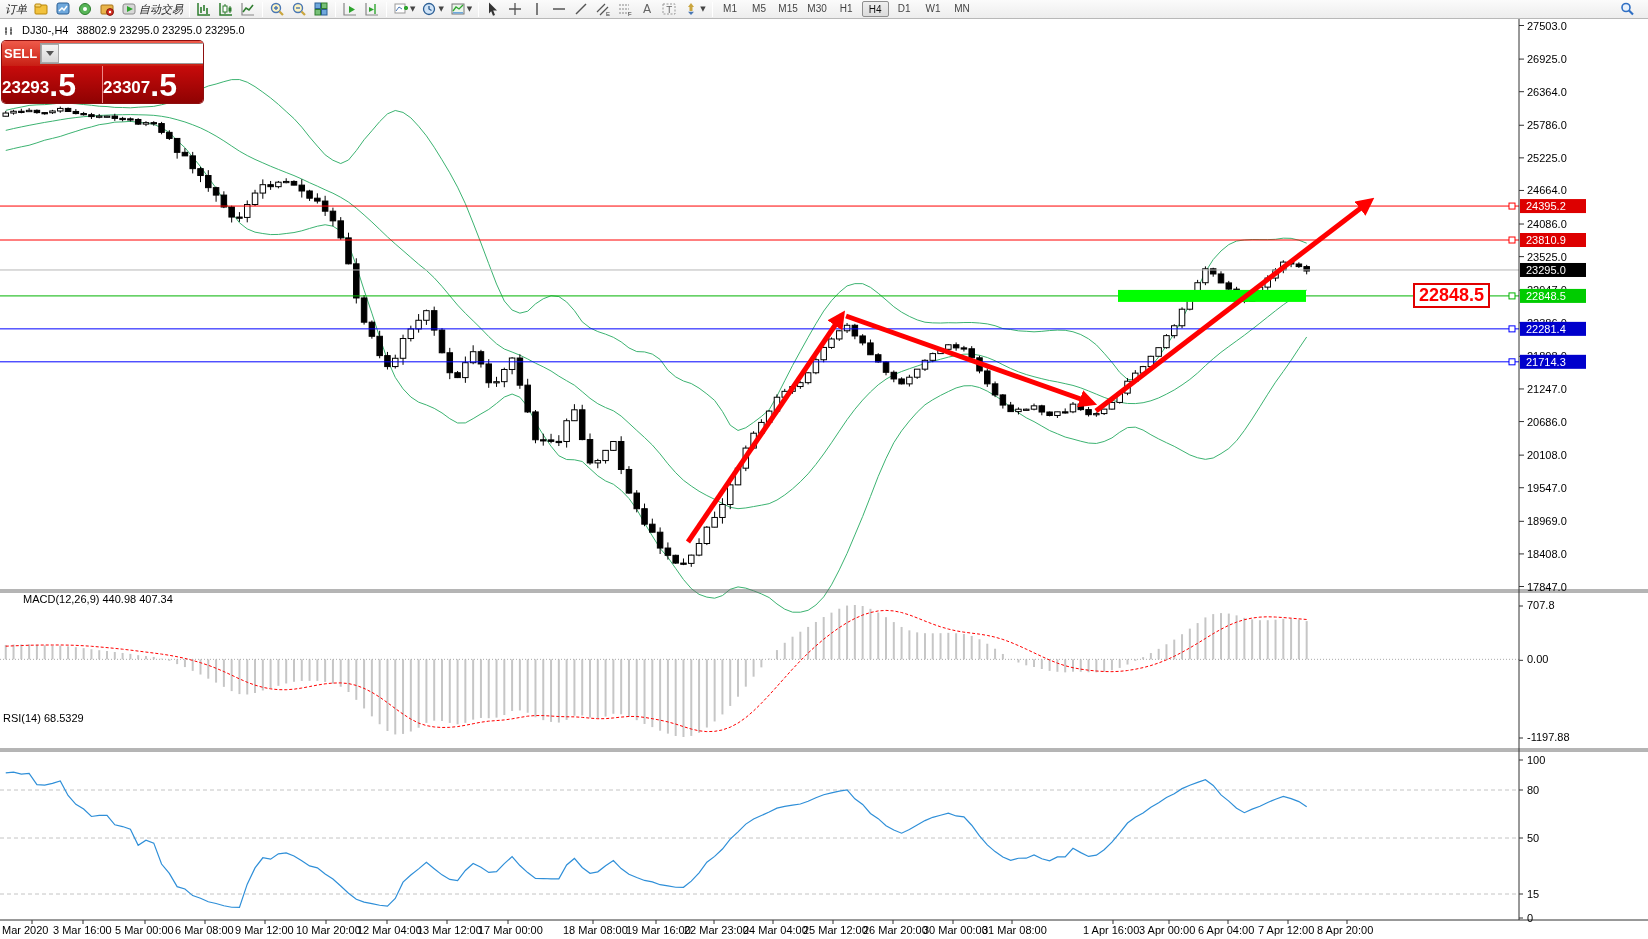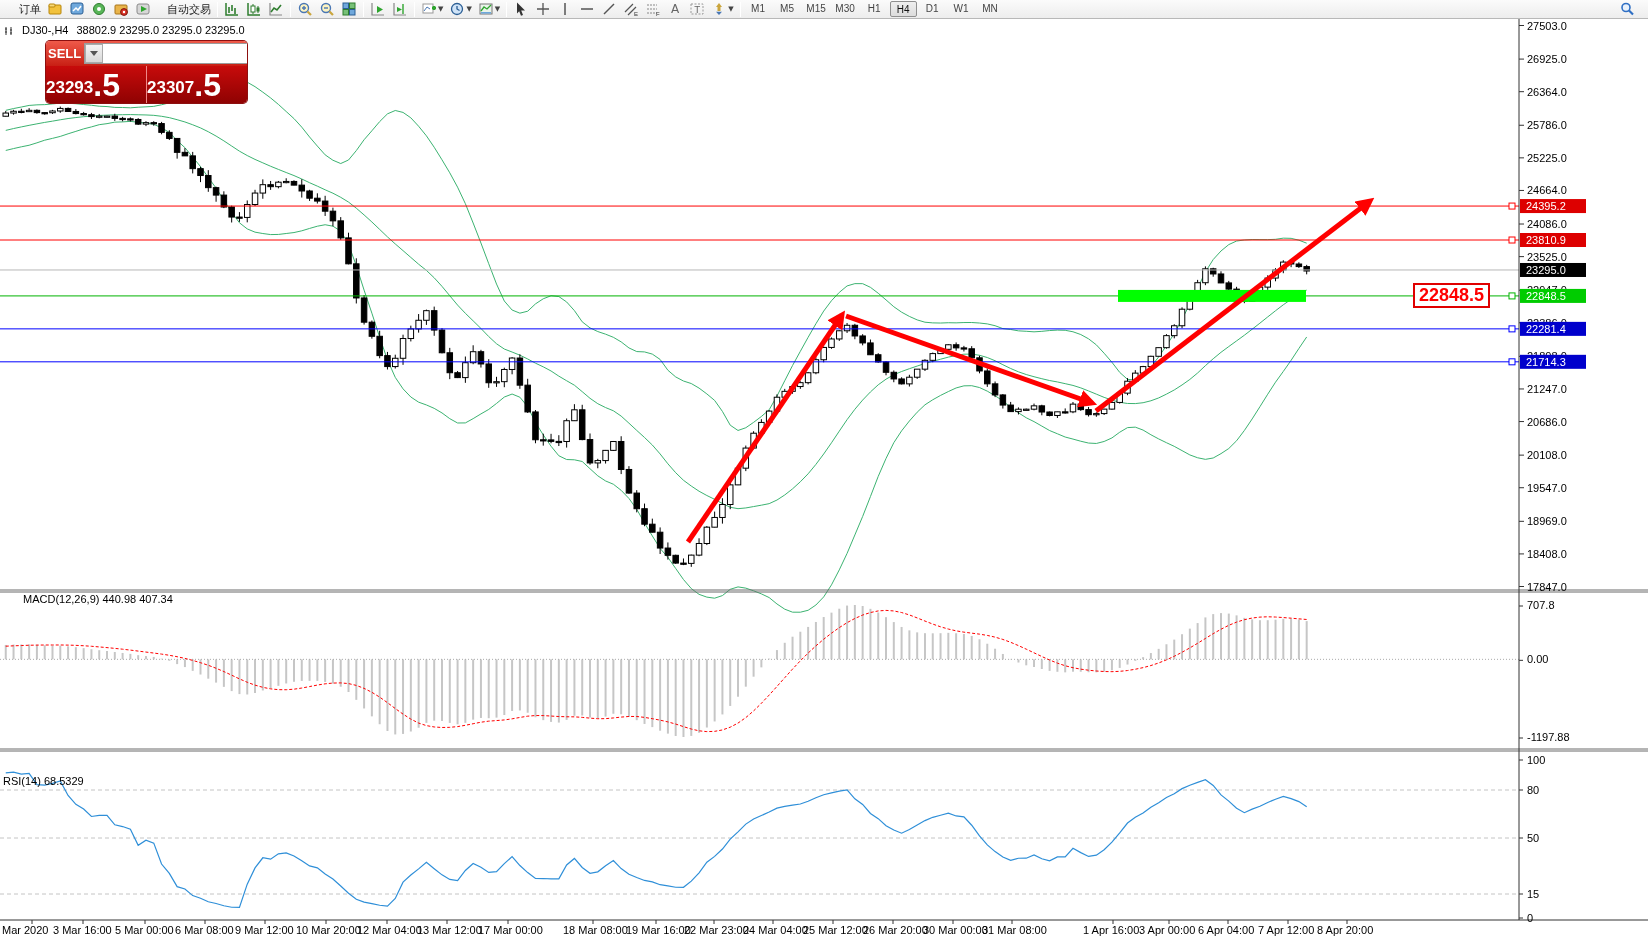--- a/index.html
+++ b/index.html
@@ -4,54 +4,54 @@
 <style>
   * { box-sizing: border-box; margin:0; padding:0; }
   html,body { width:1648px; height:939px; overflow:hidden; background:#fff;
     font-family:"Liberation Sans", sans-serif; }
   
   #toolbar { position:absolute; top:0; left:0; width:1648px; height:19px;
     background:linear-gradient(#fbfbfb,#ededed); border-bottom:1px solid #b8b8b8;
     display:flex; align-items:center; font-size:11px; color:#222; }
   .tb-sep { width:1px; height:15px; background:#bbb; border-right:1px solid #fff; margin:0 3px; }
   .tb-btn { height:17px; display:flex; align-items:center; padding:0 3px; cursor:default; }
-  .tb-label { margin-left:16px; white-space:nowrap; }
+  .tb-label { margin-left:2px; white-space:nowrap;font-style:italic; }
   .ic { width:16px; height:16px; display:block; }
   .dd { font-size:7px; color:#444; margin-left:1px; font-family:"DejaVu Sans",sans-serif; }
   .tf { width:27px; height:16px; text-align:center; line-height:15px; font-size:10px;
     font-weight:normal; color:#444; margin:0 1px; }
   .tf.active { background:linear-gradient(#efefef,#dcdcdc); border:1px solid #8f8f8f; border-radius:2px; color:#111; }
   #tb-search { margin-left:auto; margin-right:10px; }
   
   #chart-wrap { position:absolute; top:19px; left:0; width:1648px; height:920px; background:#fff; }
   #chart-svg { position:absolute; top:0; left:0; }
   #chart-header { position:absolute; top:5px; left:4px; display:flex; align-items:flex-end;
     gap:8px; font-size:11px; color:#000; }
   
   #trade-panel { position:absolute; top:22px; left:2px; width:201px; height:62px;
-    border-radius:4px; overflow:hidden; box-shadow:0 0 0 1px #8d0f0f;margin-left:44px; }
+    border-radius:4px; overflow:hidden; box-shadow:0 0 0 1px #8d0f0f; }
   #tp-row1 { height:25px; display:flex; align-items:center;
     background:linear-gradient(#ef5a4a,#c81f14); padding:0 2px; }
   .tp-btn { color:#fff; font-weight:bold; font-size:13px; width:42px; text-align:center; }
   #tp-vol { flex:1; height:21px; margin:0 3px; background:#fff; border:1px solid #9a9a9a;
     display:flex; align-items:stretch; }
   .spin { width:18px; background:linear-gradient(#f4f4f4,#d8d8d8); border:1px solid #aaa;
     display:flex; align-items:center; justify-content:center; }
   .tri-dn { width:0; height:0; border-left:4px solid transparent; border-right:4px solid transparent; border-top:5px solid #555; }
   #tp-vol input { flex:1; border:none; outline:none; text-align:right; font-size:13px; padding-right:5px;
     font-family:"Liberation Sans",sans-serif; }
   #tp-row2 { height:37px; display:flex; background:linear-gradient(#c70b0b,#8f0202); }
   .tp-price { flex:1; color:#fff; display:flex; align-items:flex-end; justify-content:flex-start;
     padding-bottom:3px; }
   .tp-price:first-child { border-right:1px solid #e88; }
   .p-main { font-size:17px; font-weight:bold; line-height:24px; }
   .p-big { font-size:32px; font-weight:bold; line-height:30px; }
   
   #macd-label,#rsi-label { position:absolute; left:3px; font-size:11px; color:#000; }
-  #macd-label { top:574px;margin-left:20px; } #rsi-label { top:756px; }
+  #macd-label { top:574px;margin-left:20px; } #rsi-label { top:693px; }
   #level-box { position:absolute; left:1413px; top:264px; width:77px; height:25px;
     border:2px solid #e00000; background:#fff; color:#f00; font-size:18px; font-weight:bold;
     text-align:center; line-height:21px; }
   #turning-point { position:absolute; left:1312px; top:297px; font-size:29px; font-weight:bold;
     color:#00dd00; letter-spacing:2px; text-shadow:2px 2px 0 #156b15; white-space:nowrap; }
 </style>
 </head>
 <body>
 
 <div id="toolbar">

